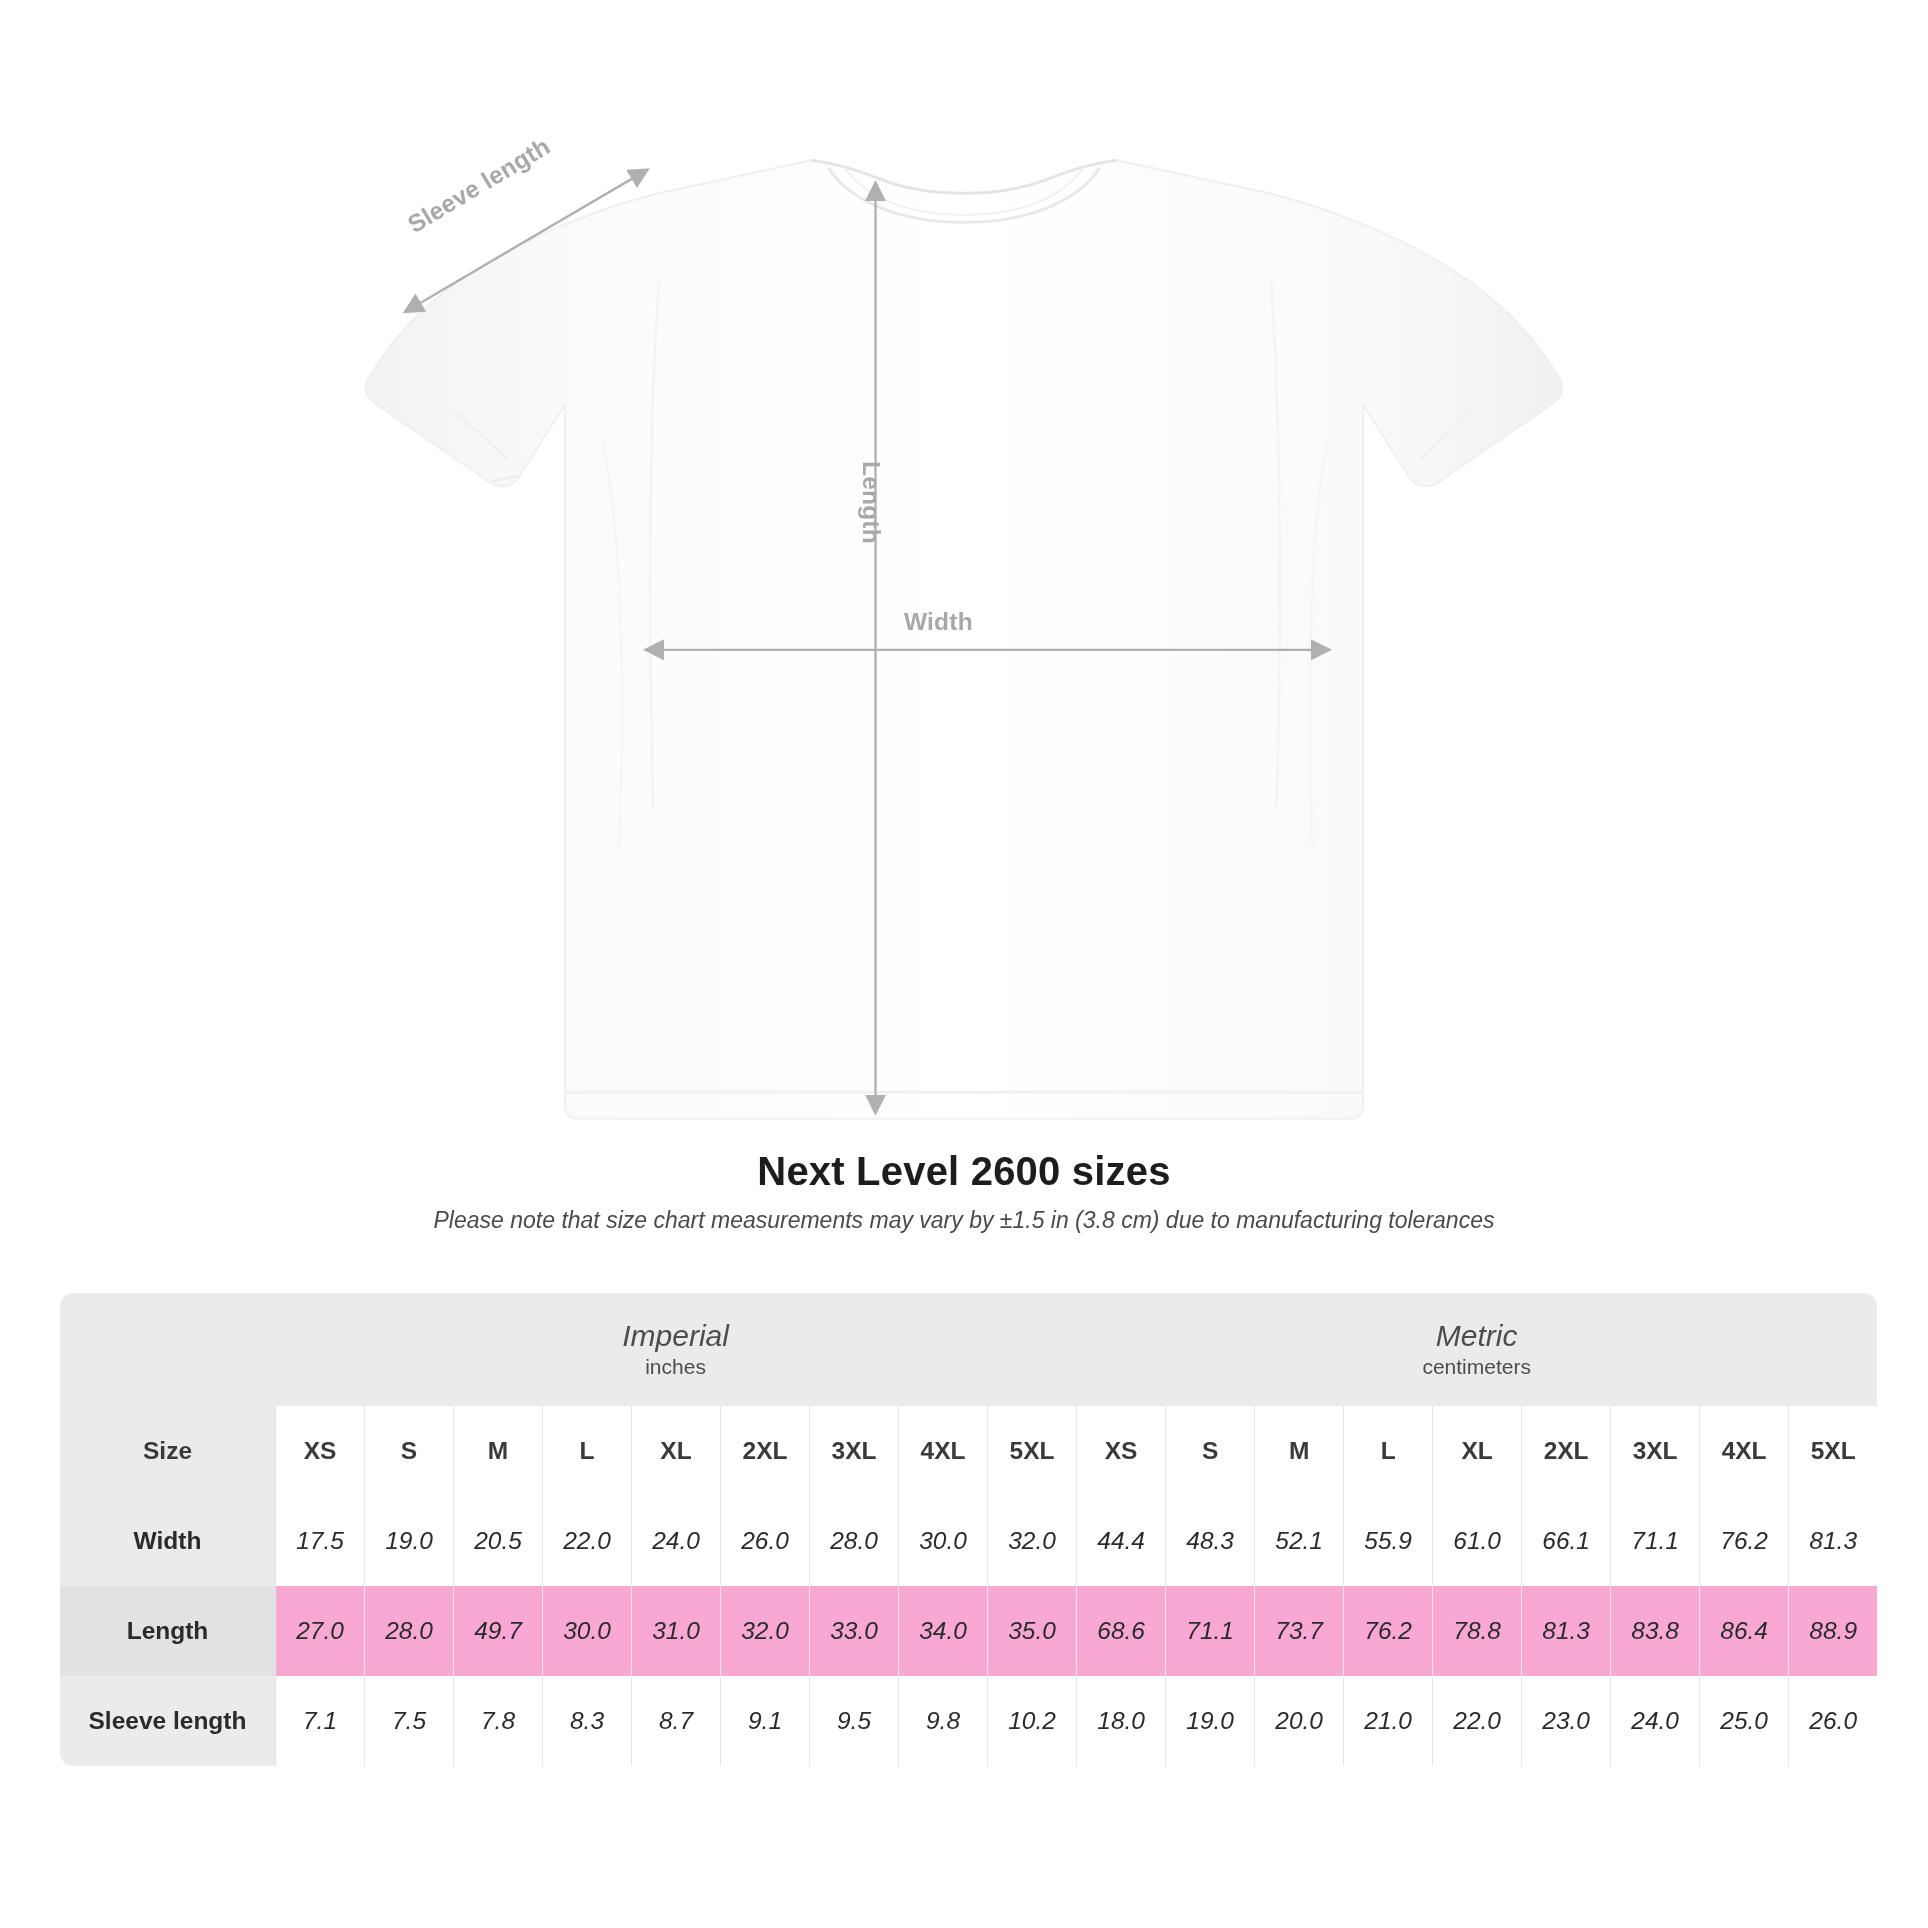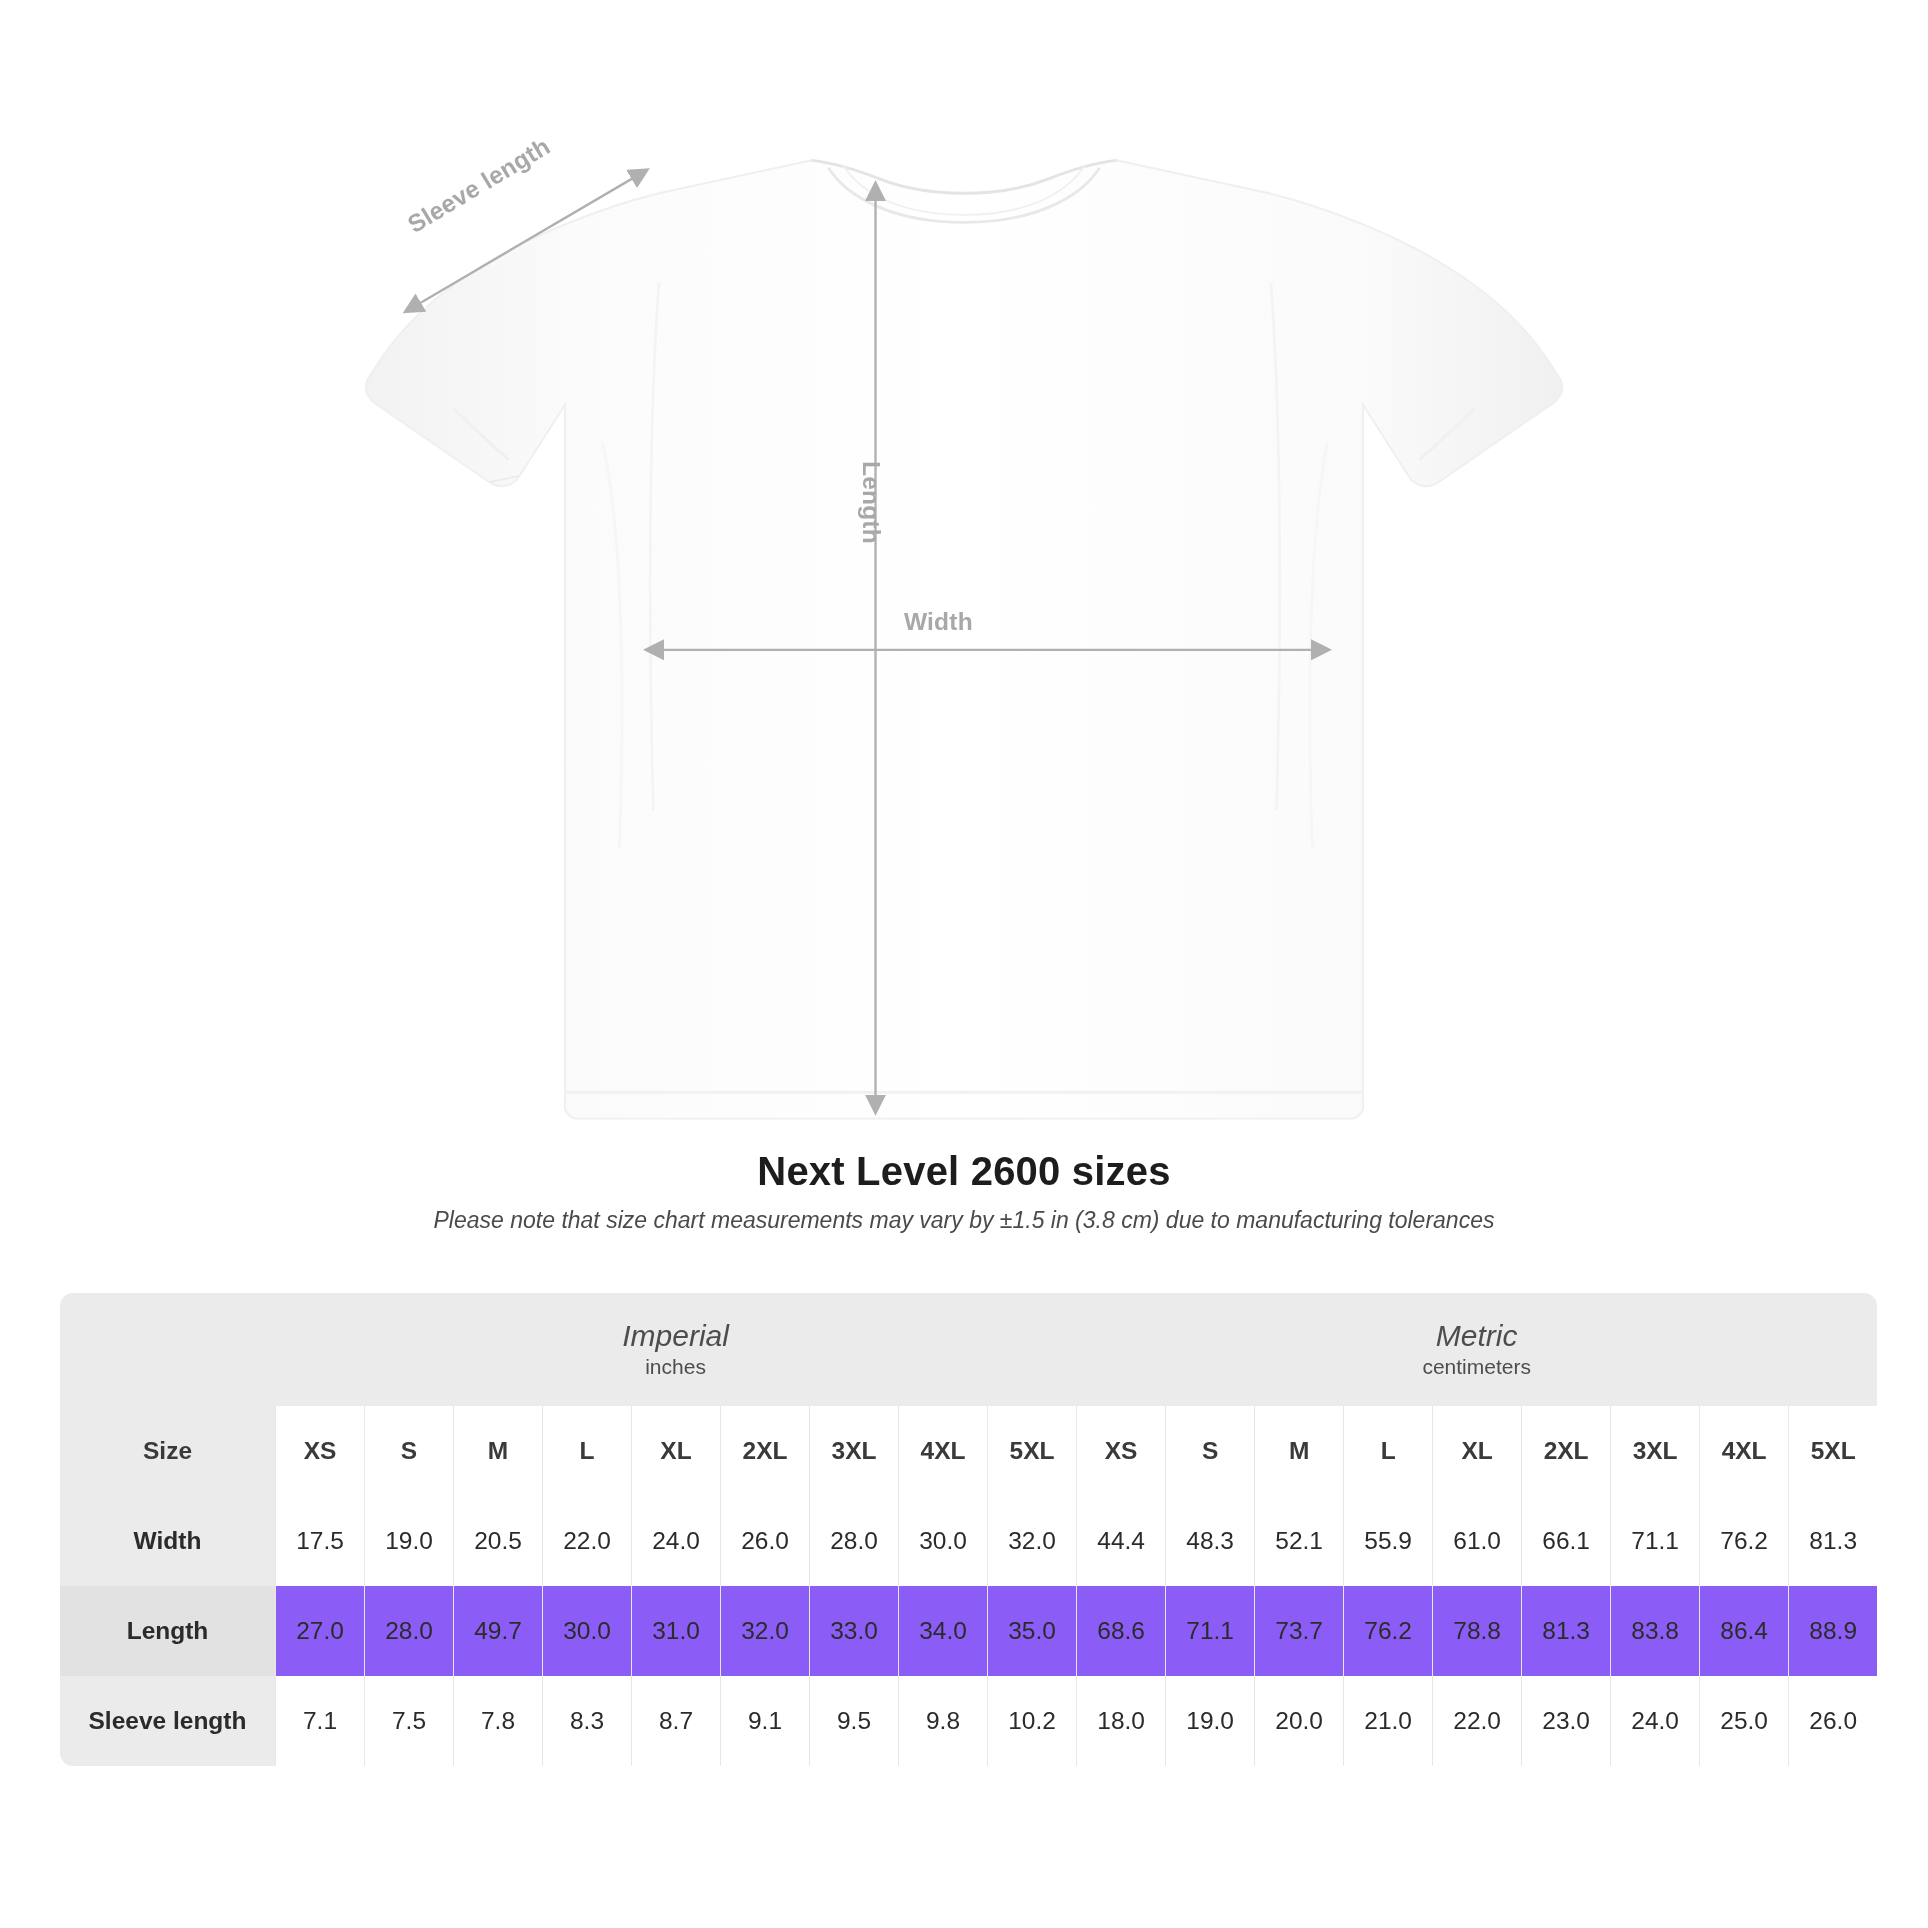--- a/index.html
+++ b/index.html
@@ -121,22 +121,22 @@
   }
   tr.data-row td { height: 90px; font-size: 24.5px; color: #2b2b2b; }
   tr.data-row .rowlabel-cell {
     background: #ebebeb;
     font-weight: bold;
     font-size: 24.5px;
     color: #2b2b2b;
   }
   tr.data-row.alt td { background: #ebebeb; }
   tr.data-row.alt .rowlabel-cell { background: #e2e2e2; }
-  tr.data-row td.val { background: transparent; }
-  tr.data-row.alt td.val { background: #8b5cf6; }
+  tr.data-row td.val { background: transparent; font-style: italic; }
+  tr.data-row.alt td.val { background: #f9a8d4; }
   
   tr.head-row td.size-head, tr.data-row td.val {
     border-left: 0.9px solid #e6e6e6;
   }
   tr.head-row td.size-head:first-of-type, tr.data-row td.val:first-of-type {
     border-left: none;
   }
   
   .unit-head.left-round { border-top-left-radius: 13px; }
   .unit-head.right-round { border-top-right-radius: 13px; }

